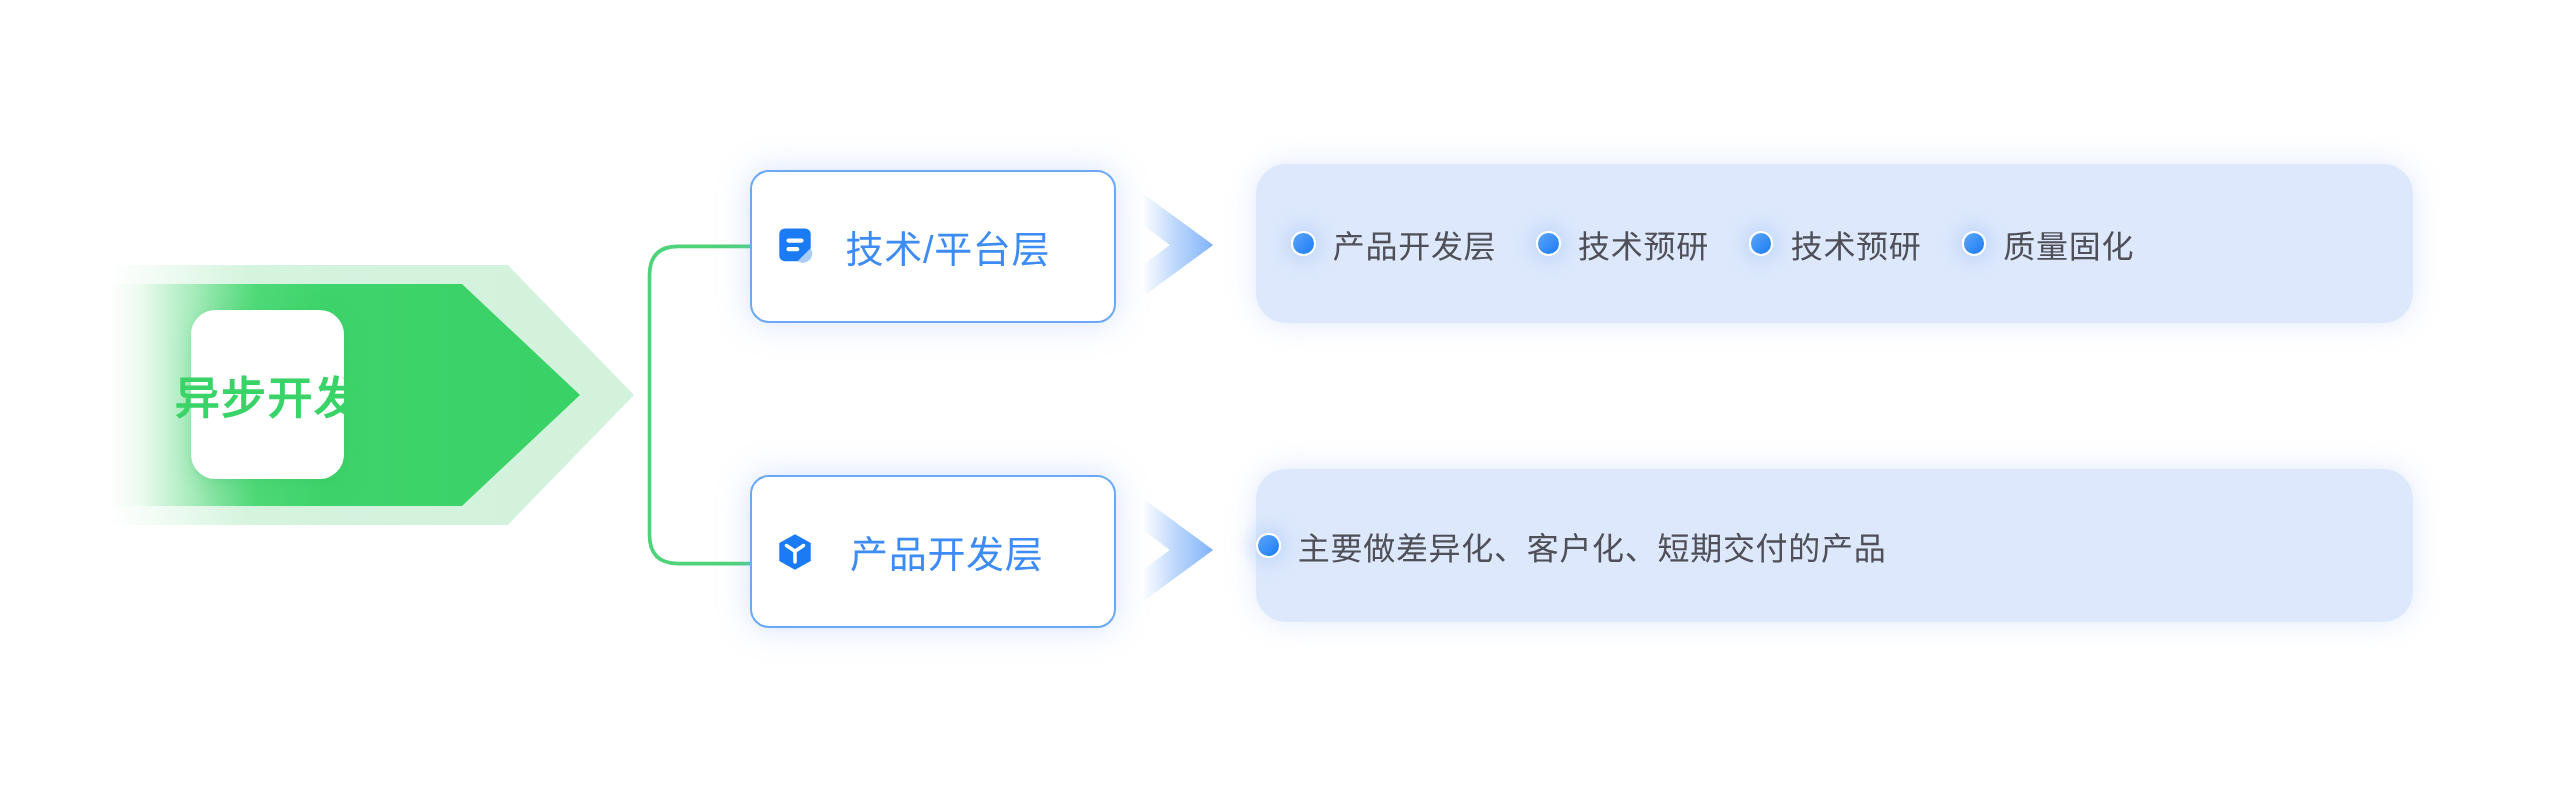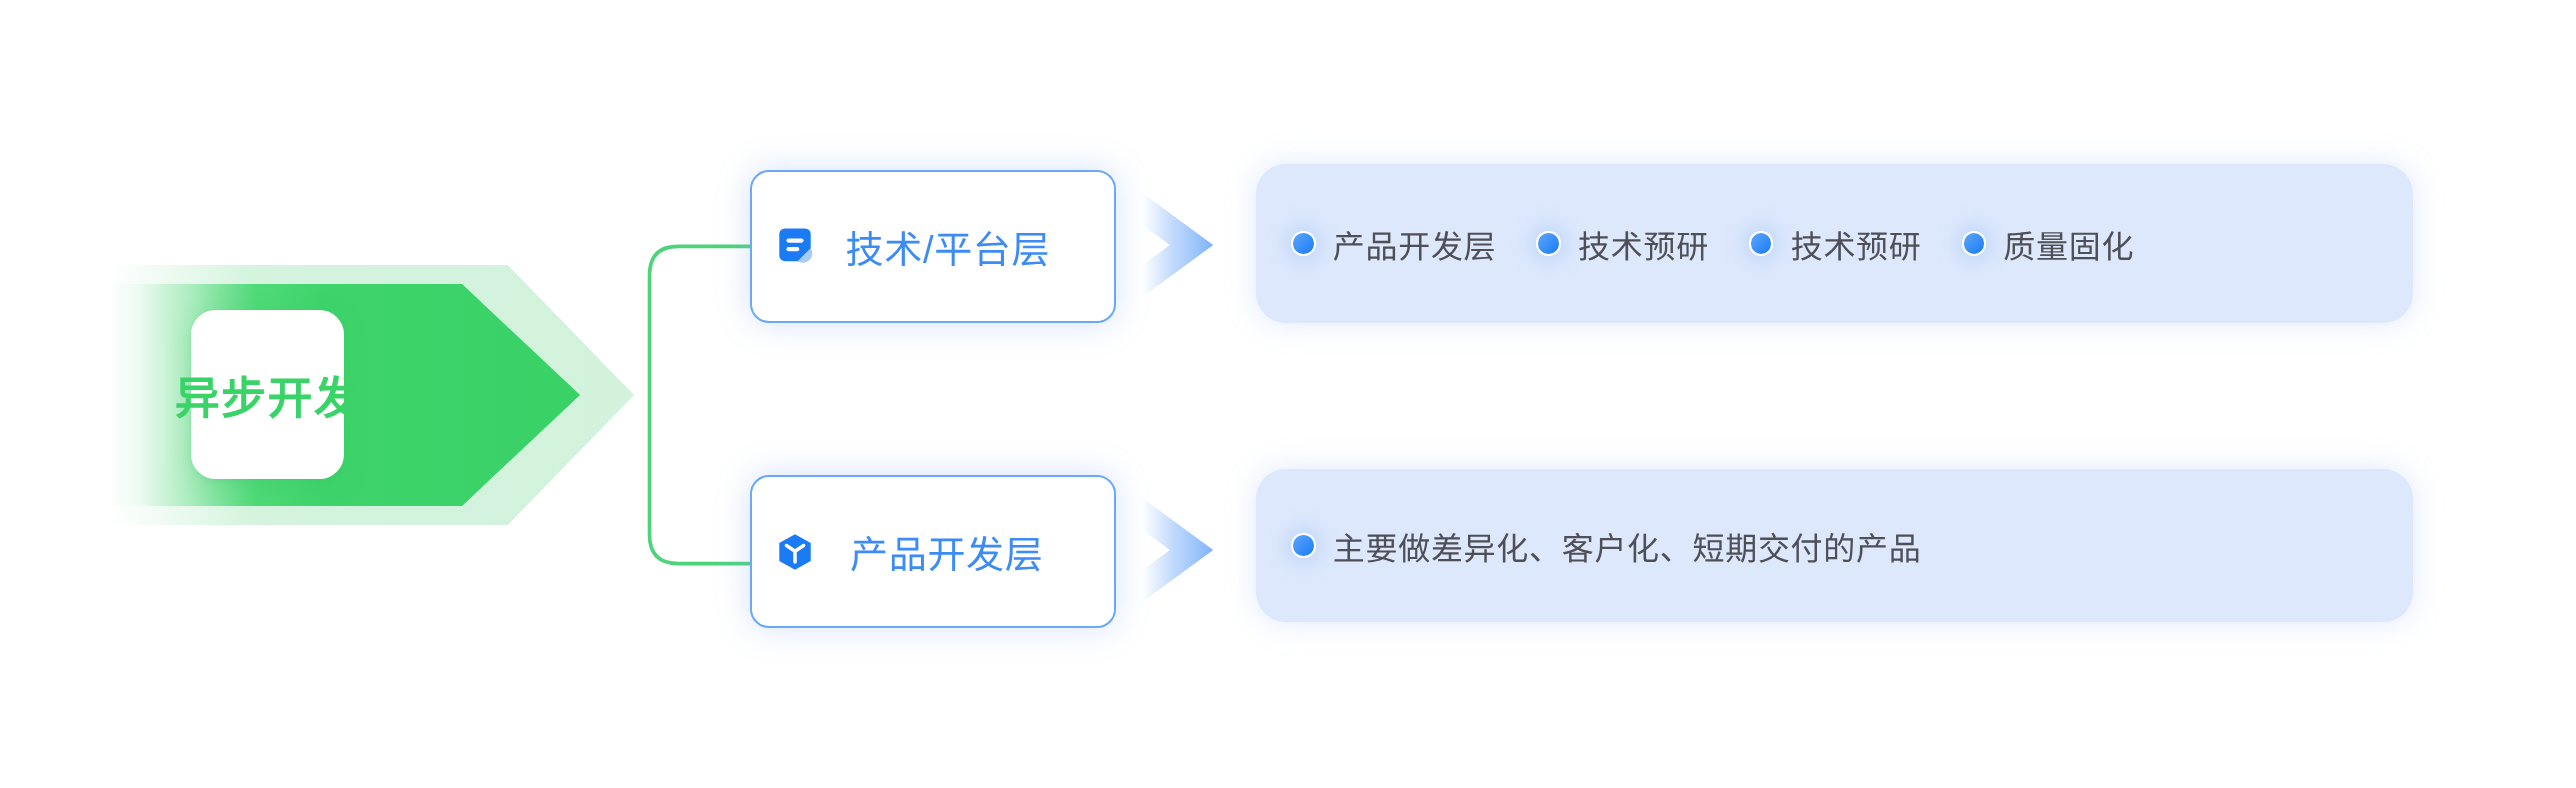--- a/index.html
+++ b/index.html
@@ -138,21 +138,20 @@
   }
   .info-panel.top {
     left:1256px; top:164px;
     width:1157px; height:159px;
     padding-left:35px;
     gap:40px;
   }
   .info-panel.bottom {
     left:1256px; top:469px;
     width:1157px; height:153px;
-    padding-left:35px;
   }
 
   .bullet-item {
     display:flex;
     align-items:center;
     gap:17.3px;
     white-space:nowrap;
   }
   .bullet-dot {
     position:relative;

